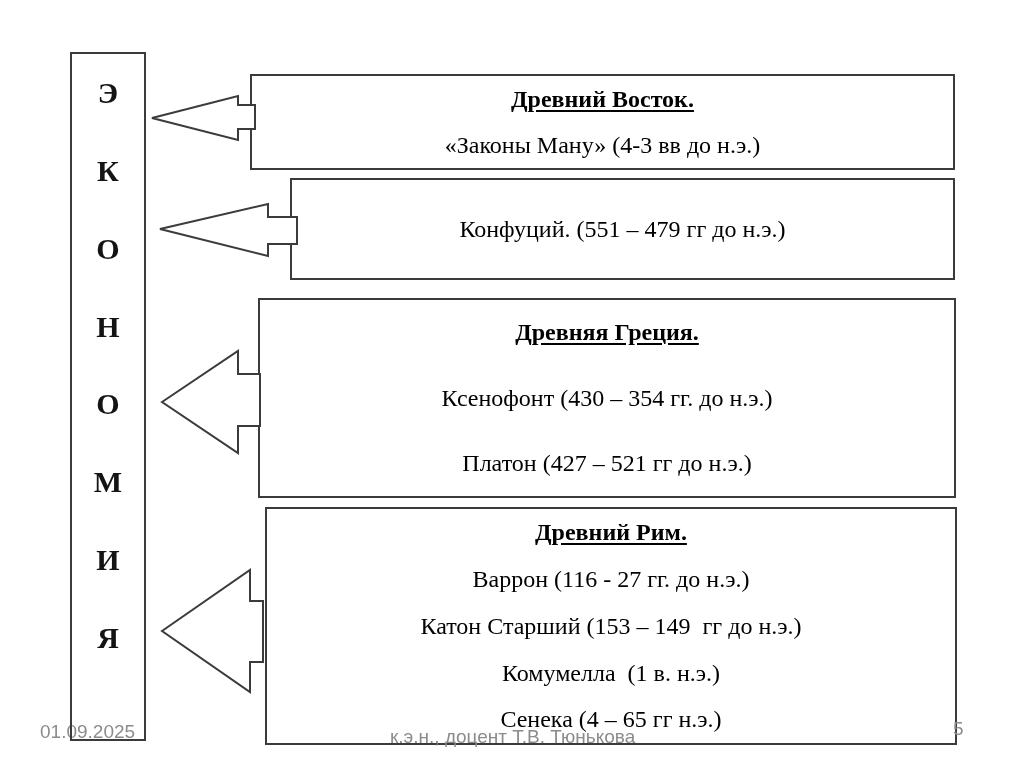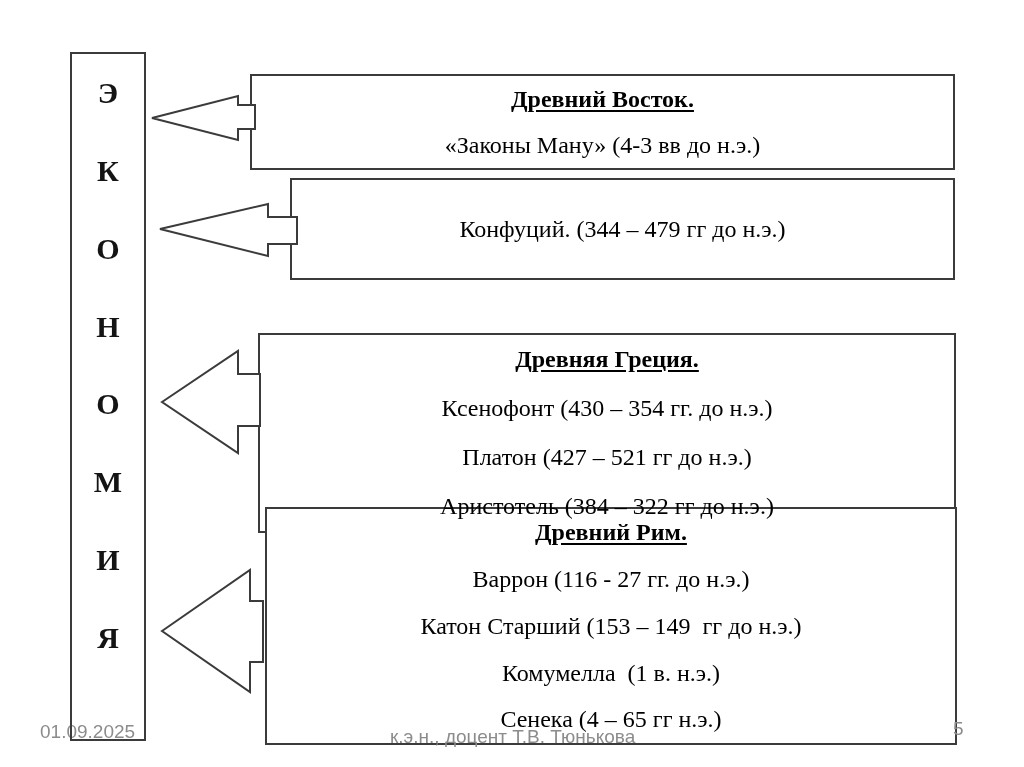--- a/index.html
+++ b/index.html
@@ -21,21 +21,21 @@
     font-weight:bold;font-size:30px;line-height:1;color:#141414;
     font-family:"Liberation Serif", serif;
   }
   
   .cbox{
     position:absolute;background:#ffffff;border:2px solid #3b3b3b;
     box-sizing:border-box;display:flex;flex-direction:column;
   }
   .box1{left:250px;top:74px;width:705px;height:96px;}
   .box2{left:290px;top:178px;width:665px;height:102px;}
-  .box3{left:258px;top:298px;width:698px;height:200px;margin-top:35px;}
+  .box3{left:258px;top:298px;width:698px;height:200px;}
   .box4{left:265px;top:507px;width:692px;height:238px;}
   .box-row{
     flex:1;display:flex;align-items:center;justify-content:center;
     font-size:24px;color:#000;white-space:pre;line-height:1.1;
     position:relative;z-index:5;
   }
   .box-title{font-weight:bold;text-decoration:underline;text-underline-offset:3px;}
   
   .arrow{position:absolute;z-index:6;}
   .arrow polygon{fill:#ffffff;stroke:#3b3b3b;stroke-width:2;stroke-linejoin:miter;}
@@ -68,27 +68,26 @@
       <span class="vletter">М</span>
       <span class="vletter">И</span>
       <span class="vletter">Я</span>
     </div>
 
   <div class="cbox box1">
       <div class="box-row box-title">Древний Восток.</div>
       <div class="box-row">«Законы Ману» (4-3 вв до н.э.)</div>
     </div>
   <div class="cbox box2">
-      <div class="box-row">Конфуций. (344 – 479 гг до н.э.)</div>
+      <div class="box-row">Конфуций. (551 – 479 гг до н.э.)</div>
     </div>
   <div class="cbox box3">
       <div class="box-row box-title">Древняя Греция.</div>
       <div class="box-row">Ксенофонт (430 – 354 гг. до н.э.)</div>
       <div class="box-row">Платон (427 – 521 гг до н.э.)</div>
-      <div class="box-row">Аристотель (384 – 322 гг до н.э.)</div>
     </div>
   <div class="cbox box4">
       <div class="box-row box-title">Древний Рим.</div>
       <div class="box-row">Варрон (116 - 27 гг. до н.э.)</div>
       <div class="box-row">Катон Старший (153 – 149  гг до н.э.)</div>
       <div class="box-row">Комумелла  (1 в. н.э.)</div>
       <div class="box-row">Сенека (4 – 65 гг н.э.)</div>
     </div>
 
   <svg class="arrow" style="left:150px;top:94px" width="108" height="48" viewBox="0 0 108 48">

